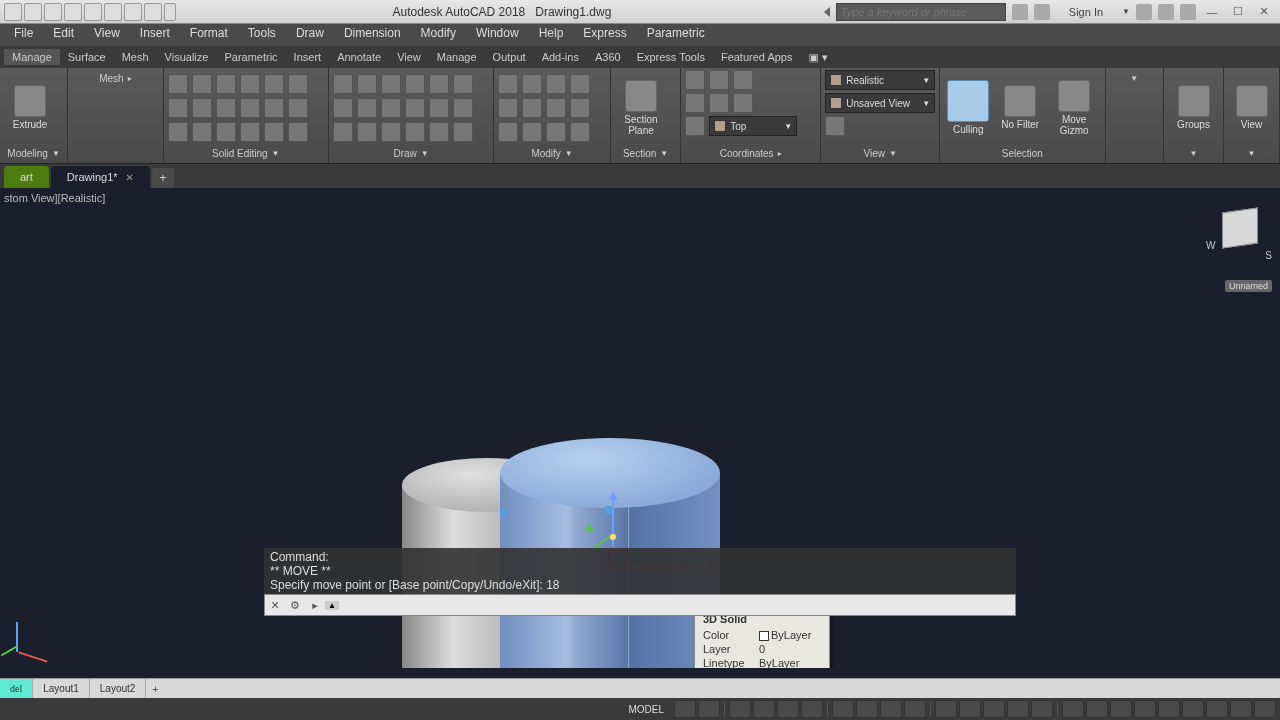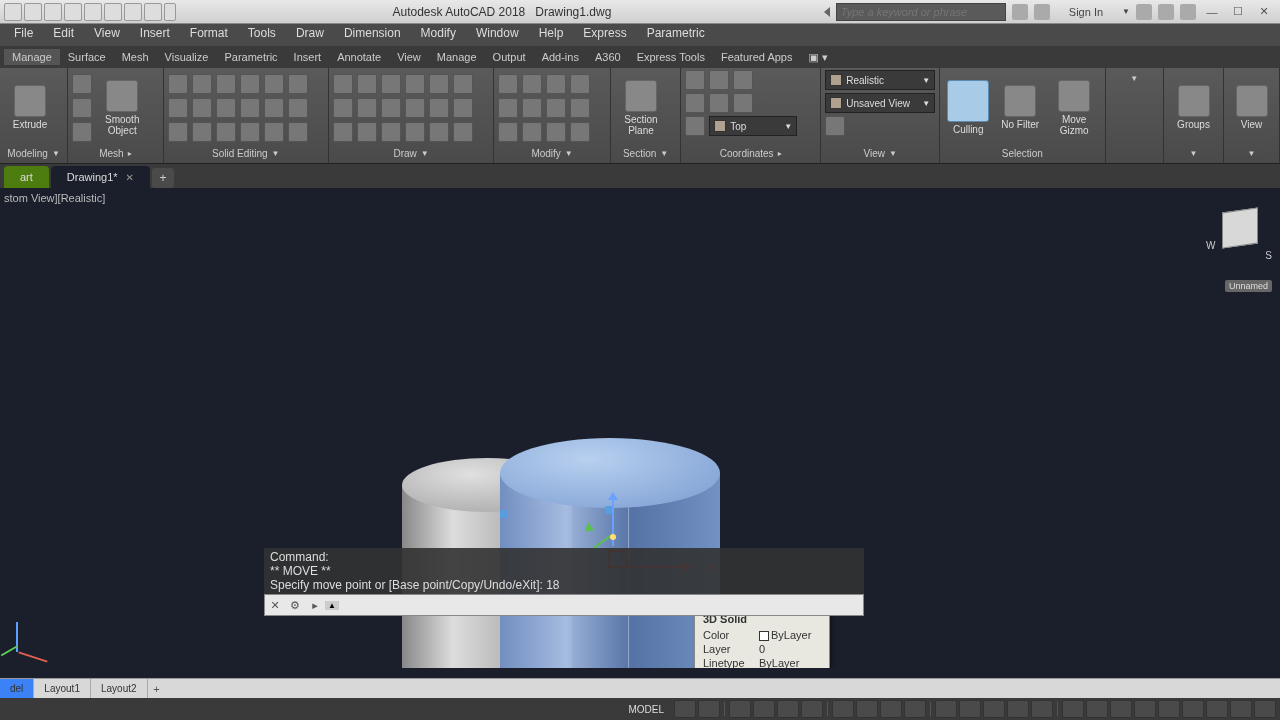--- a/index.html
+++ b/index.html
@@ -89,31 +89,31 @@
 .compass-s { position: absolute; right: -4px; top: 46px; color: #ccc; font-size: 10px; }
 .vc-label { position: absolute; right: 8px; top: 92px; background: #666; color: #ddd; font-size: 9px; padding: 1px 4px; border-radius: 2px; }
 
 
 .ucs { position: absolute; left: 6px; bottom: 8px; }
 .ucs-z { position: absolute; width: 2px; height: 30px; background: #5aa0ff; bottom: 8px; left: 10px; }
 .ucs-y { position: absolute; width: 18px; height: 2px; background: #5ad050; bottom: 8px; left: -6px; transform: rotate(-30deg); }
 .ucs-x { position: absolute; width: 30px; height: 2px; background: #e06050; bottom: 2px; left: 12px; transform: rotate(18deg); }
 
 
-.cmd-area { position: absolute; left: 264px; bottom: 52px; width: 600px; }
+.cmd-area { position: absolute; left: 264px; bottom: 52px; width: 752px; }
 .cmd-history { background: rgba(50,50,50,0.9); color: #ddd; font-family: monospace; font-size: 12px; padding: 2px 6px; }
 .cmd-line { display: flex; height: 22px; background: #e8e8e8; border: 1px solid #888; align-items: center; }
 .cmd-btn { width: 20px; height: 20px; display: flex; align-items: center; justify-content: center; font-size: 11px; color: #555; }
 .cmd-input { flex: 1; border: none; background: transparent; font-size: 11px; font-style: italic; color: #888; padding: 0 4px; outline: none; }
 .cmd-scroll { width: 14px; background: #ccc; display: flex; align-items: center; justify-content: center; font-size: 8px; }
 
 
 .layout-tabs { position: absolute; bottom: 22px; left: 0; height: 20px; background: #d8d8d8; display: flex; align-items: center; width: 100%; border-top: 1px solid #999; }
 .ltab { padding: 0 10px; font-size: 10px; color: #333; border-right: 1px solid #aaa; height: 100%; display: flex; align-items: center; }
-.ltab.active { background: #3b82f6; }
+.ltab.active { background: #5eead4; font-family: Liberation Serif, serif; }
 .ltab-add { width: 18px; text-align: center; font-size: 11px; color: #555; }
 
 
 .status-bar { position: absolute; bottom: 0; left: 0; right: 0; height: 22px; background: #3a3a3a; display: flex; align-items: center; justify-content: flex-end; padding: 0 4px; gap: 2px; }
 .status-model { color: #ddd; font-size: 10px; padding: 0 8px; }
 .sb-btn { width: 22px; height: 18px; background: #4a4a4a; border: 1px solid #333; border-radius: 2px; display: flex; align-items: center; justify-content: center; }
 .sb-sep { width: 1px; height: 14px; background: #555; margin: 0 2px; }
 </style>
 </head>
 <body>
@@ -194,38 +194,20 @@
         <div class="big-lbl">Extrude</div>
       </div>
     </div>
     <div class="panel-label">
         <span>Modeling</span>
         <span style="font-size:8px">▼</span>
       </div>
   </div>
 
   <div class="panel" style="width:98px">
-    <div class="panel-body">
-      <div class="icon-grid">
-        <div class="icon-row">
-            <div class="sm-icon"></div>
-          </div>
-        <div class="icon-row">
-            <div class="sm-icon"></div>
-          </div>
-        <div class="icon-row">
-            <div class="sm-icon"></div>
-          </div>
-      </div>
-      <div class="big-btn" style="width:56px">
-        <div class="big-icon"></div>
-        <div class="big-lbl" style="white-space:pre-line">Smooth
-Object</div>
-      </div>
-    </div>
     <div class="panel-label">
         <span>Mesh</span>
         <span style="font-size:8px">▸</span>
       </div>
   </div>
 
   <div class="panel" style="width:170px">
     <div class="panel-body">
       <div class="icon-grid">
         <div class="icon-row">

